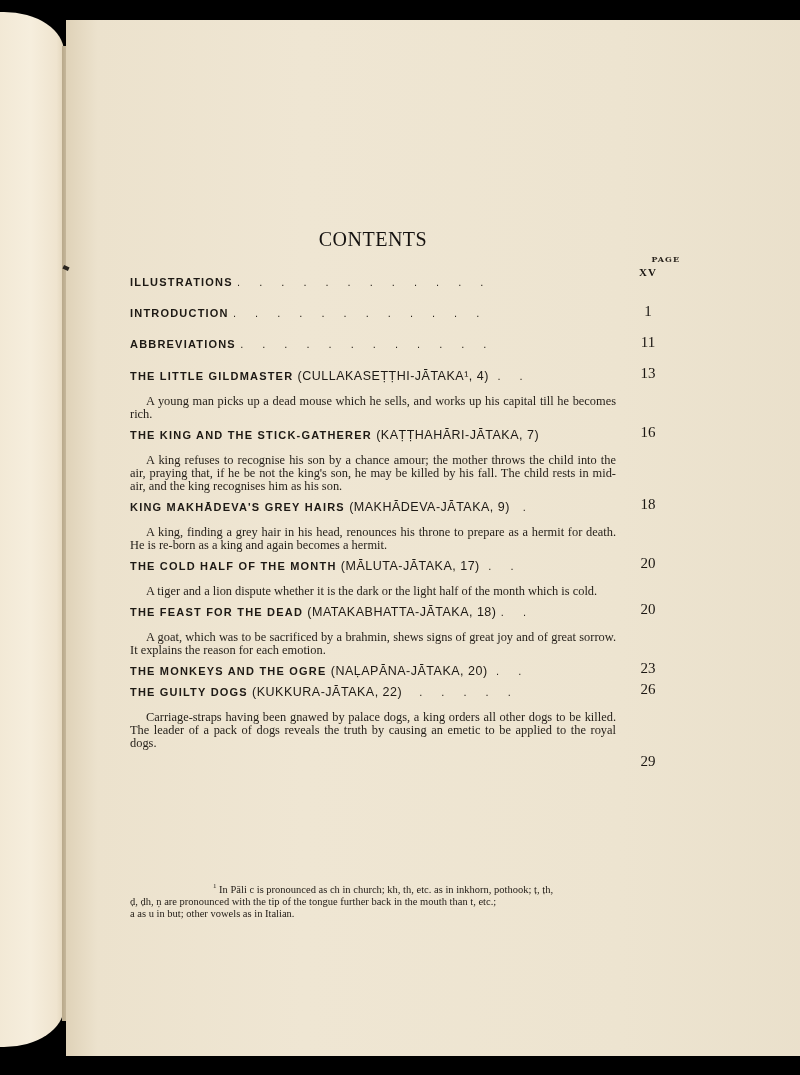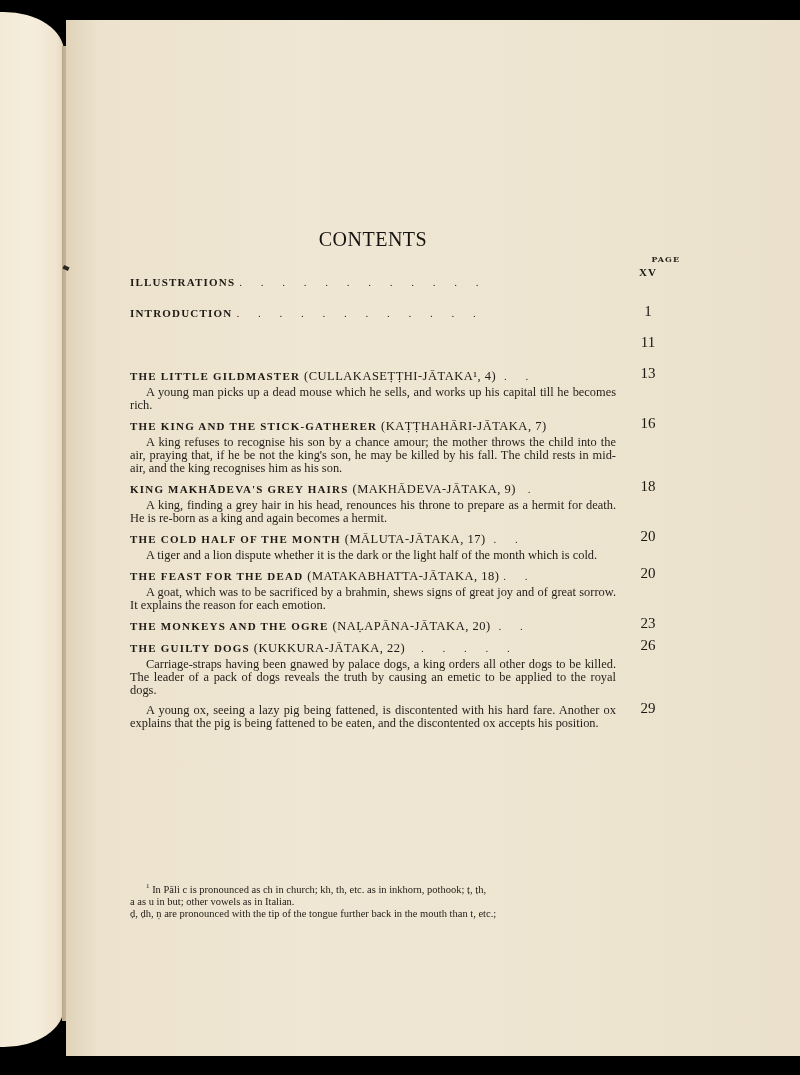--- a/index.html
+++ b/index.html
@@ -53,41 +53,41 @@
   }
   .page-label {
     position: absolute; right: -64px; top: 26px; font-size: 8px; letter-spacing: 1px;
     font-weight: bold; color: #2a241d; text-align: center;
   }
   .entries { position: absolute; top: 48px; left: 0; width: 550px; }
   .entry { position: relative; margin-bottom: 7px; }
   .heading {
     font-size: 11px; letter-spacing: 1.2px; font-weight: bold;
     text-transform: uppercase; color: #1d1914; white-space: nowrap;
-    font-family: Liberation Serif, serif; width: 486px; overflow: hidden;
+    font-family: Liberation Sans, sans-serif; width: 486px; overflow: hidden;
   }
   .heading .ref { font-size: 12.5px; font-weight: normal; letter-spacing: 0.5px; text-align: right; }
   .heading .dots { color: #2a241d; letter-spacing: 8px; font-weight: normal; }
   .pnum {
     position: absolute; right: 0px; top: -4px; width: 64px; text-align: center;
     font-size: 15px; color: #1a1612;
     font-family: "Liberation Serif", serif;
   }
   .pnum.roman { font-size: 11px; font-weight: bold; letter-spacing: 1px; top: -10px; }
   .desc {
     width: 486px; font-size: 12.4px; line-height: 13px; text-align: justify;
-    text-indent: 16px; margin-top: 2px; color: #221d17;
+    text-indent: 16px; margin-top: 12px; color: #221d17;
     font-family: "Liberation Serif", serif;
   }
   .simple { height: 24px; }
   .footnote {
     position: absolute; left: 64px; top: 860px; width: 490px; font-size: 10.5px;
     line-height: 12px; color: #1f1a15; font-family: "Liberation Serif", serif;
   }
-  .footnote .lead { text-indent: 16px; display: block; }
+  .footnote .lead { text-indent: 16px; display: block; text-align: center; }
   sup { font-size: 7px; }
   .mark { position: absolute; left: 63px; top: 266px; width: 6px; height: 4px; background: #2b2620; transform: rotate(25deg); }
 </style>
 </head>
 <body>
 
 <div class="left-page"></div>
 <div class="cover"></div>
 <div class="fore-edge"></div>
 <div class="marble"></div>
@@ -101,20 +101,21 @@
     <div class="entries">
       <div class="entry simple">
         <div class="heading"><span>ILLUSTRATIONS</span>&nbsp;<span class="dots">. . . . . . . . . . . .</span></div>
         <div class="pnum roman" style="text-transform:uppercase;">xv</div>
       </div>
       <div class="entry simple">
         <div class="heading"><span>INTRODUCTION</span>&nbsp;<span class="dots">. . . . . . . . . . . .</span></div>
         <div class="pnum">1</div>
       </div>
       <div class="entry simple">
+        <div class="heading"><span>ABBREVIATIONS</span>&nbsp;<span class="dots">. . . . . . . . . . . .</span></div>
         <div class="pnum">11</div>
       </div>
 
       <div class="entry">
         <div class="heading"><span>THE LITTLE GILDMASTER</span> <span class="ref">(CULLAKASEṬṬHI-JĀTAKA¹, 4)</span>&nbsp;&nbsp;<span class="dots">. .</span></div>
         <div class="pnum">13</div>
         <div class="desc">A young man picks up a dead mouse which he sells, and works up his capital till he becomes rich.</div>
       </div>
 
       <div class="entry">
@@ -147,25 +148,24 @@
       </div>
 
       <div class="entry">
         <div class="heading"><span>THE GUILTY DOGS</span> <span class="ref">(KUKKURA-JĀTAKA, 22)</span>&nbsp;&nbsp;&nbsp;&nbsp;<span class="dots">. . . . .</span></div>
         <div class="pnum">26</div>
         <div class="desc">Carriage-straps having been gnawed by palace dogs, a king orders all other dogs to be killed. The leader of a pack of dogs reveals the truth by causing an emetic to be applied to the royal dogs.</div>
       </div>
 
       <div class="entry">
         <div class="pnum">29</div>
-        <div class="desc">A young ox, seeing a lazy pig being fattened, is discontented with his hard fare. Another ox explains that the pig is being fattened to be eaten, and the discontented ox accepts his position.</div>
       </div>
     </div>
   </div>
 
   <div class="footnote">
     <span class="lead"><sup>1</sup> <span>In Pāli c is pronounced as ch in church; kh, th, etc. as in inkhorn, pothook; ṭ, ṭh,</span></span>
+    <span style="display:block">ḍ, ḍh, ṇ are pronounced with the tip of the tongue further back in the mouth than t, etc.;</span>
     <span style="display:block">a as u in but; other vowels as in Italian.</span>
-    <span style="display:block">ḍ, ḍh, ṇ are pronounced with the tip of the tongue further back in the mouth than t, etc.;</span>
   </div>
 </div>
 
 <div class="mark"></div>
 
 </body></html>

